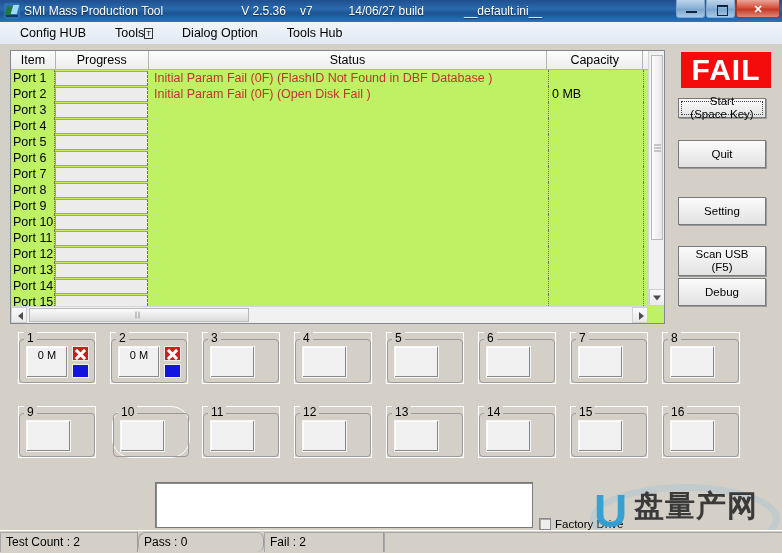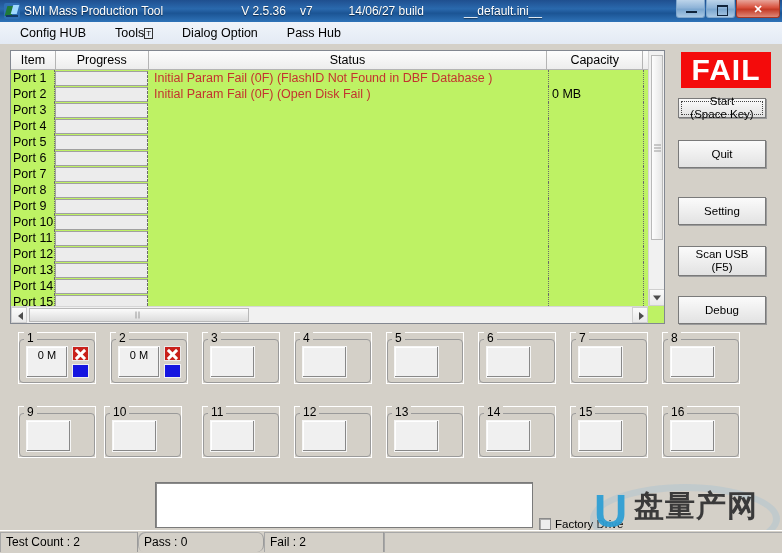--- a/index.html
+++ b/index.html
@@ -281,21 +281,21 @@
       <div class="wbtn close">
           <span class="gl">✕</span>
         </div>
     </div>
   </div>
 
   <div class="menubar">
     <div class="menu-item"><span>Config HUB</span></div>
     <div class="menu-item"><span>Tools</span><span class="boxglyph">T</span></div>
     <div class="menu-item"><span>Dialog Option</span></div>
-    <div class="menu-item"><span>Pass Hub</span></div>
+    <div class="menu-item"><span>Tools Hub</span></div>
   </div>
   <div class="fill-line"></div>
 
   <div class="listpanel">
     <div class="lp-inner">
       <div class="lheader">
         <div class="lh-cell" style="width:45px">Item</div>
         <div class="lh-cell" style="width:93px">Progress</div>
         <div class="lh-cell" style="width:400px">Status</div>
         <div class="lh-cell" style="width:96px">Capacity</div>
@@ -436,21 +436,21 @@
   </div>
   <div class="rbtn" style="top:197px;height:28px;">
     <span>Setting</span>
   </div>
   <div class="rbtn" style="top:246px;height:30px;">
     <span style="display:block;">
       <span>Scan USB</span><br>
       <span>(F5)</span>
     </span>
   </div>
-  <div class="rbtn" style="top:296px;height:28px;">
+  <div class="rbtn" style="top:278px;height:28px;">
     <span>Debug</span>
   </div>
 
   <div id="slots">
       <div class="slot" style="left: 18px; top: 332px;">
         <div class="gbox"></div>
         <div class="glabel">1</div>
         <div class="inner">0 M</div>
         <div class="xicon"></div>
         <div class="bluebox"></div>
@@ -490,21 +490,21 @@
       <div class="slot wide" style="left: 662px; top: 332px;">
         <div class="gbox"></div>
         <div class="glabel">8</div>
         <div class="inner"></div>
       </div>
       <div class="slot wide" style="left: 18px; top: 406px;">
         <div class="gbox"></div>
         <div class="glabel">9</div>
         <div class="inner"></div>
       </div>
-      <div class="slot wide" style="left: 104px; top: 406px;">
+      <div class="slot wide" style="left: 112px; top: 406px; border-radius: 19px;">
         <div class="gbox"></div>
         <div class="glabel">10</div>
         <div class="inner"></div>
       </div>
       <div class="slot wide" style="left: 202px; top: 406px;">
         <div class="gbox"></div>
         <div class="glabel">11</div>
         <div class="inner"></div>
       </div>
       <div class="slot wide" style="left: 294px; top: 406px;">

